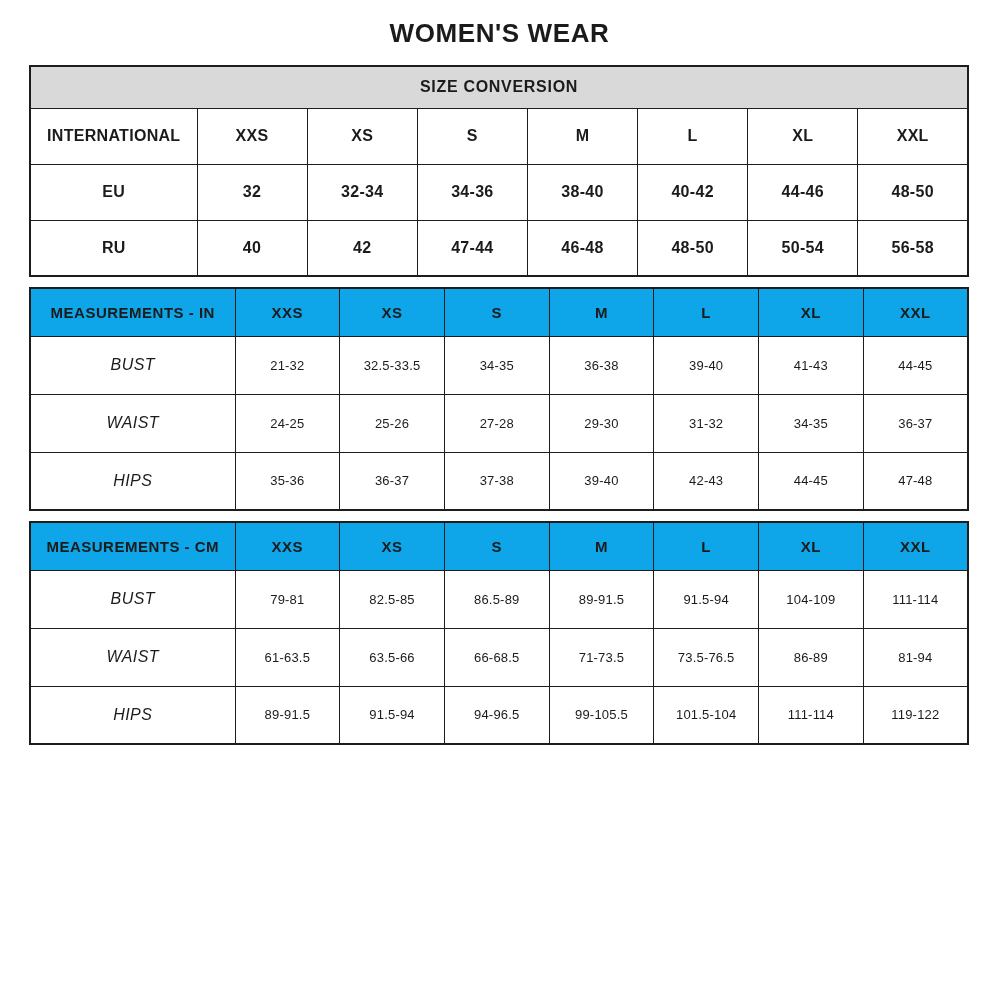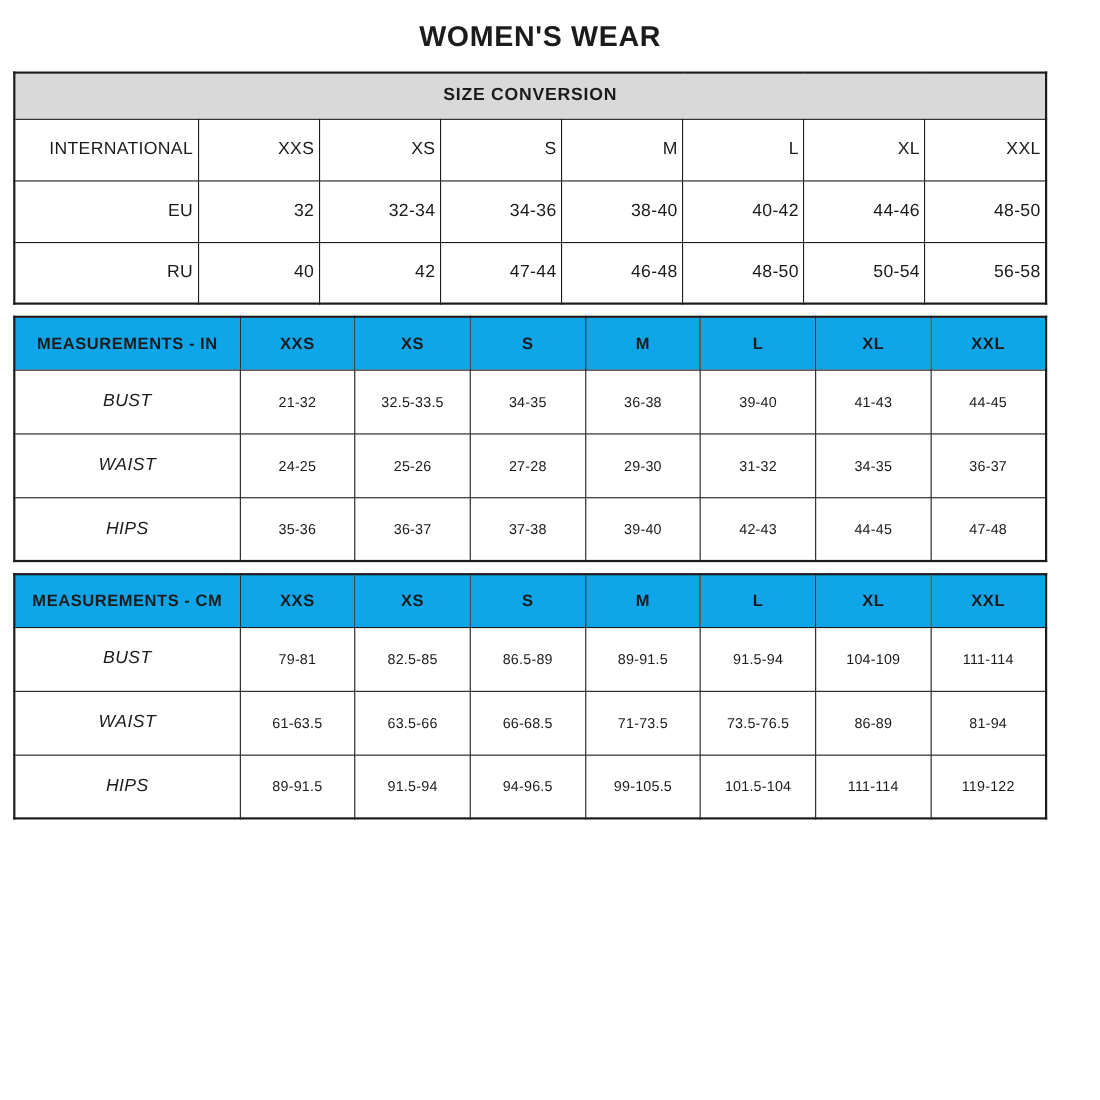--- a/index.html
+++ b/index.html
@@ -3,21 +3,21 @@
 <meta charset="utf-8">
 <style>
   * { box-sizing: border-box; }
   html, body { margin: 0; padding: 0; background: #ffffff; }
   body {
     width: 1000px;
     height: 1000px;
     font-family: "Liberation Sans", sans-serif;
     color: #1b1b1b;
   }
-  .page { padding: 12px 30px 0 12px; }
+  .page { padding: 12px 30px 0 29px; }
   .page-title {
     text-align: center;
     font-size: 26px;
     font-weight: 700;
     letter-spacing: 0.6px;
     margin: 6px 0 16px 0;
   }
   table {
     width: 940px;
     border-collapse: collapse;
@@ -36,23 +36,22 @@
   .t1 .band th {
     background: #d9d9d9;
     height: 42px;
     font-size: 16px;
     font-weight: 700;
     letter-spacing: 0.7px;
   }
   .t1 td {
     height: 56px;
     font-size: 16px;
-    font-weight: 400;
+    font-weight: 700;
     letter-spacing: 0.3px;
-    text-align: right;
   }
   
   .tm .hdr th {
     background: #0ea5e9;
     height: 48px;
     font-size: 15px;
     font-weight: 700;
     letter-spacing: 0.5px;
   }
   .tm td { height: 58px; }

